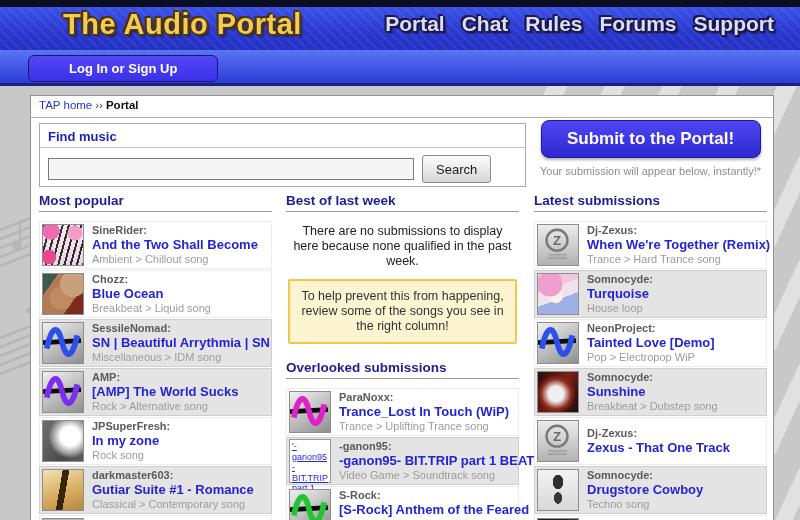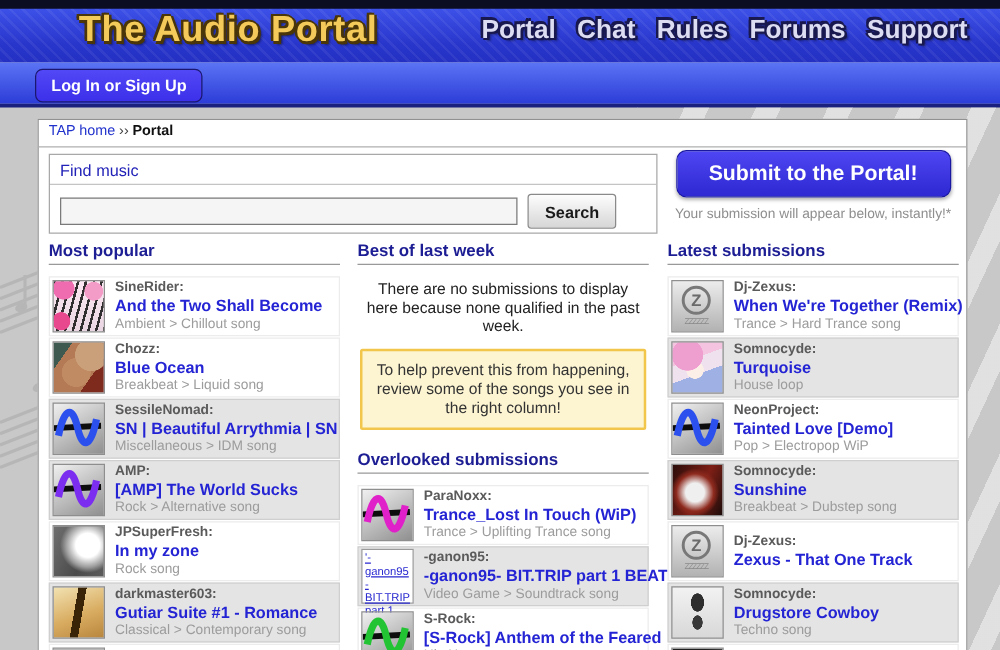--- a/index.html
+++ b/index.html
@@ -35,21 +35,21 @@
   
   .loginbar {
     position:absolute; top:50px; left:0; width:800px; height:33px;
     background:linear-gradient(#5b74f4,#2c3cd8);
     border-bottom:3px solid #19207e;
   }
   .login-btn {
     position:absolute; left:28px; top:5px;
     background:linear-gradient(#5348f6,#3c30ea); color:#fff;
     font-family:"Liberation Sans",sans-serif; font-size:13px; font-weight:bold;
-    border:1px solid #1b1670; border-radius:6px; padding:5px 12px; cursor:pointer;
+    border:1px solid #1b1670; border-radius:6px; padding:5px 40px; cursor:pointer;
   }
   
   .bg-stripes-top {
     position:absolute; top:86px; right:0; width:290px; height:58px;
     background:repeating-linear-gradient(115deg, transparent 0 34px, rgba(255,255,255,0.45) 34px 52px);
   }
   .bg-stripes-right {
     position:absolute; top:144px; right:0; width:26px; bottom:0;
     background:repeating-linear-gradient(115deg, transparent 0 28px, rgba(255,255,255,0.45) 28px 44px);
   }
@@ -64,31 +64,31 @@
   }
   .breadcrumb a { color:#2233cc; text-decoration:none; }
   .crumb-sep { color:#444; margin:0 3px; }
   .crumb-current { font-weight:bold; color:#101010; }
   
   .find-box {
     position:absolute; left:8px; top:27px; width:485px; height:62px;
     border:1px solid #a8a8a8;
   }
   .find-title {
-    font-size:13px; font-weight:normal; color:#2222b8;
+    font-size:13px; font-weight:bold; color:#2222b8;
     padding:5px 8px 3px; border-bottom:1px solid #c4c4c4;
   }
   .find-row { display:flex; align-items:center; gap:8px; padding:7px 8px 0; }
   .find-input {
     width:358px; height:20px; background:#f5f5f5; border:1px solid #7a7a7a;
     font-size:12px; padding:0 3px;
   }
   .search-btn {
     height:26px; padding:0 13px; font-family:"Liberation Sans",sans-serif;
-    font-size:13px; font-weight:bold; color:#1a1a1a;
+    font-size:13px; font-weight:normal; color:#1a1a1a;
     background:linear-gradient(#fdfdfd,#d6d6d6); border:1px solid #8a8a8a;
     border-radius:3px; cursor:pointer;
   }
   
   .submit-wrap { position:absolute; left:503px; top:24px; width:233px; text-align:center; }
   .submit-btn {
     width:206px; height:34px; background:linear-gradient(#4e46f2,#2d28d2);
     color:#fff; font-family:"Liberation Sans",sans-serif; font-size:17px; font-weight:bold;
     border:1px solid #1a18a0; border-radius:8px; box-shadow:0 2px 3px rgba(0,0,0,.3);
     cursor:pointer;

